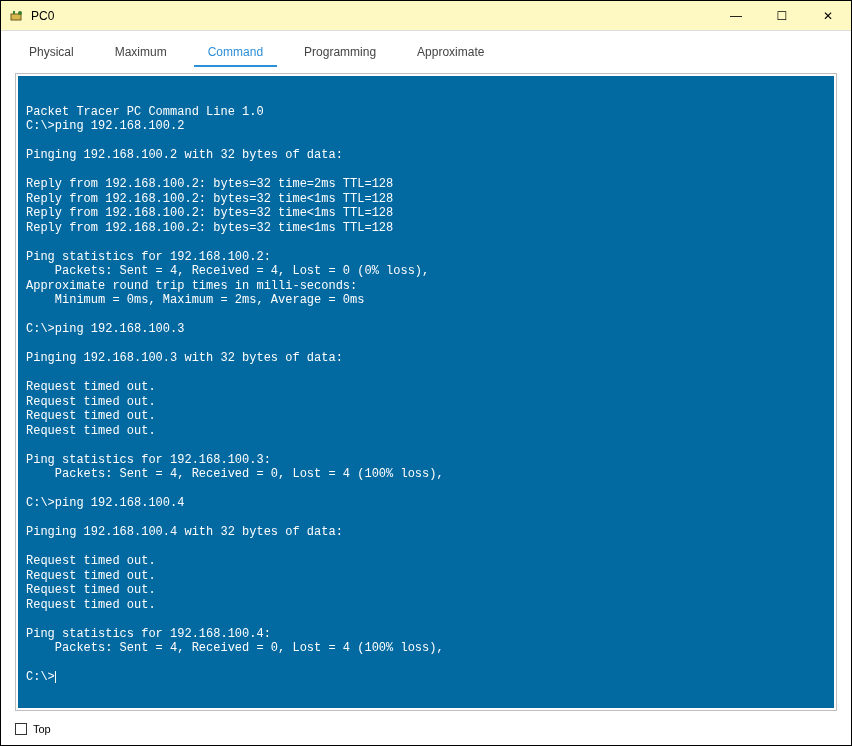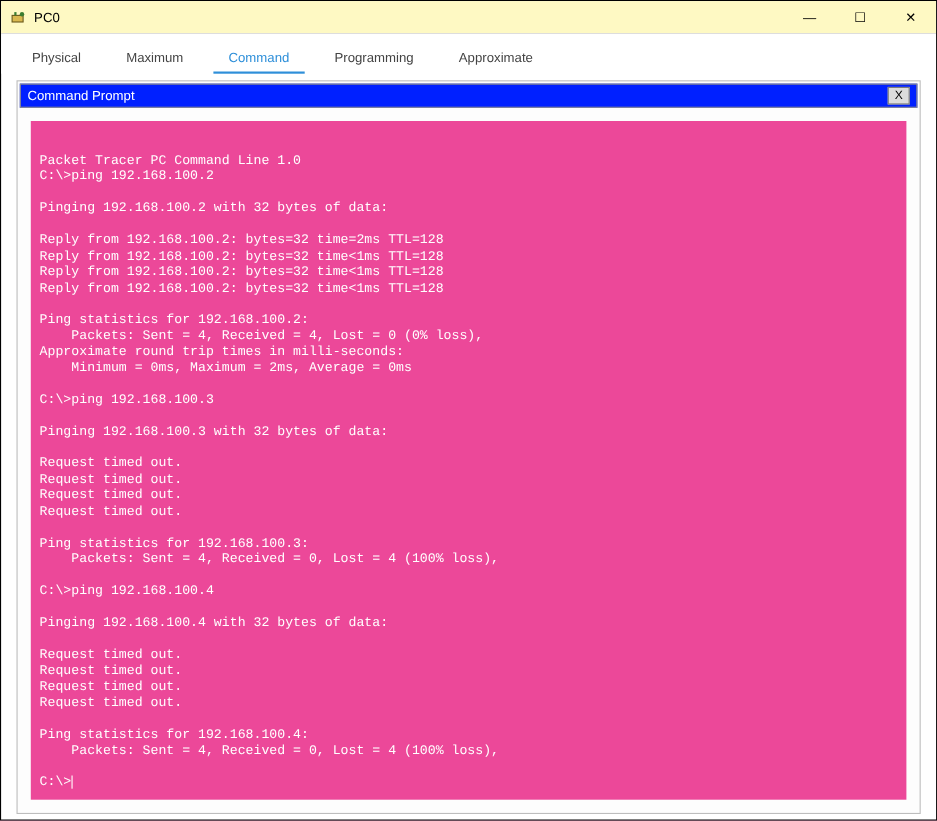--- a/index.html
+++ b/index.html
@@ -84,22 +84,22 @@
     background: #dcdcdc;
     color: #000;
     border: 1px solid #7a7a7a;
     width: 20px; height: 16px;
     display: flex; align-items: center; justify-content: center;
     font-size: 11px;
     cursor: pointer;
   }
   .terminal {
     flex: 1;
-    margin: 12px;
-    background: #ec4899;
+    margin: 2px;
+    background: #0369a1;
     color: #fff;
     font-family: "Courier New", monospace;
     font-size: 12px;
     line-height: 14.5px;
     white-space: pre;
     padding: 14px 25px 8px 8px;
     overflow: hidden;
   }
   .prompt-caret {
     display: inline-block;
@@ -141,24 +141,20 @@
 <div class="tabbar">
   <div class="tab">Physical</div>
   <div class="tab">Maximum</div>
   <div class="tab active">Command</div>
   <div class="tab">Programming</div>
   <div class="tab">Approximate</div>
 </div>
 
 <div class="content-area">
   <div class="panel-border">
-    <div class="cmd-header">
-      <span class="cmd-header-title">Command Prompt</span>
-      <span class="cmd-close-btn">X</span>
-    </div>
     <div class="terminal" id="terminal">
 Packet Tracer PC Command Line 1.0
 C:\&gt;ping 192.168.100.2
 
 Pinging 192.168.100.2 with 32 bytes of data:
 
 Reply from 192.168.100.2: bytes=32 time=2ms TTL=128
 Reply from 192.168.100.2: bytes=32 time&lt;1ms TTL=128
 Reply from 192.168.100.2: bytes=32 time&lt;1ms TTL=128
 Reply from 192.168.100.2: bytes=32 time&lt;1ms TTL=128

